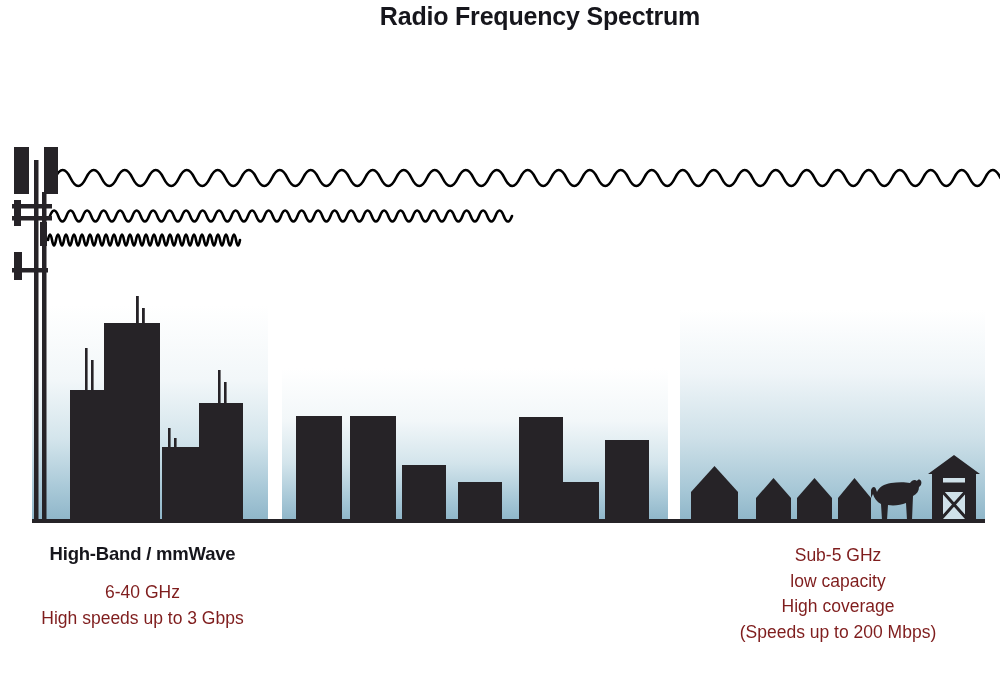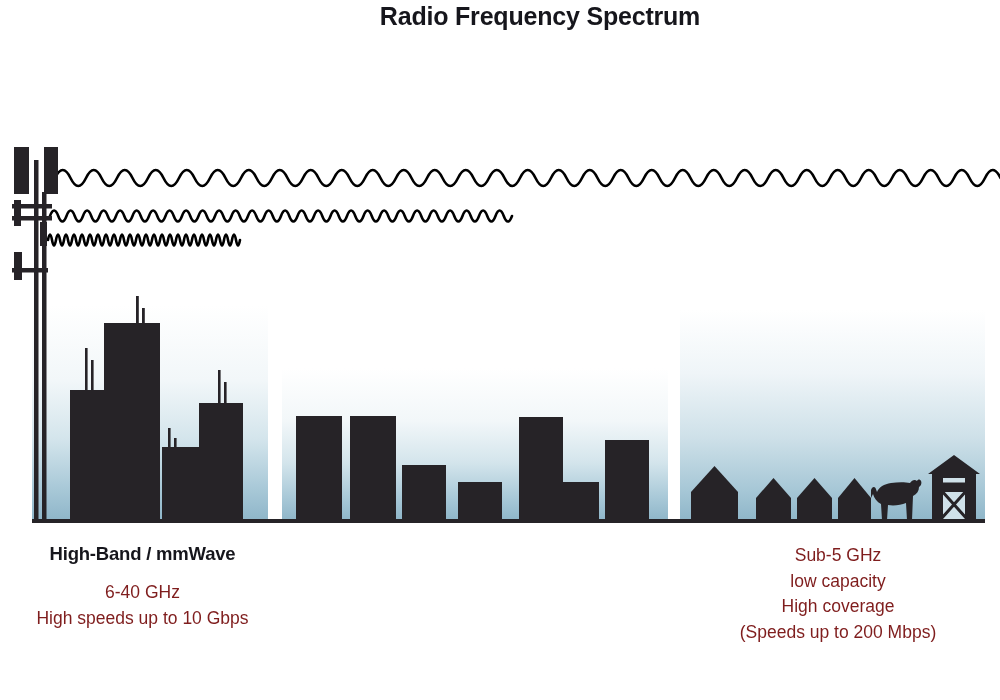--- a/index.html
+++ b/index.html
@@ -168,21 +168,21 @@
   </g>
 
   <rect x="32" y="519" width="953" height="4" fill="#262327"></rect>
 </svg>
 
 <div class="band-labels">
 
   <div class="band band-col-0">
     <div class="band-title">High-Band / mmWave</div>
     <div class="band-line">6-40 GHz</div>
-    <div class="band-line">High speeds up to 10 Gbps</div>
+    <div class="band-line">High speeds up to 3 Gbps</div>
   </div>
 
 
   <div class="band band-col-2">
     <div class="band-line">Sub-5 GHz</div>
     <div class="band-line">low capacity</div>
     <div class="band-line">High coverage</div>
     <div class="band-line">(Speeds up to 200 Mbps)</div>
   </div>
 

